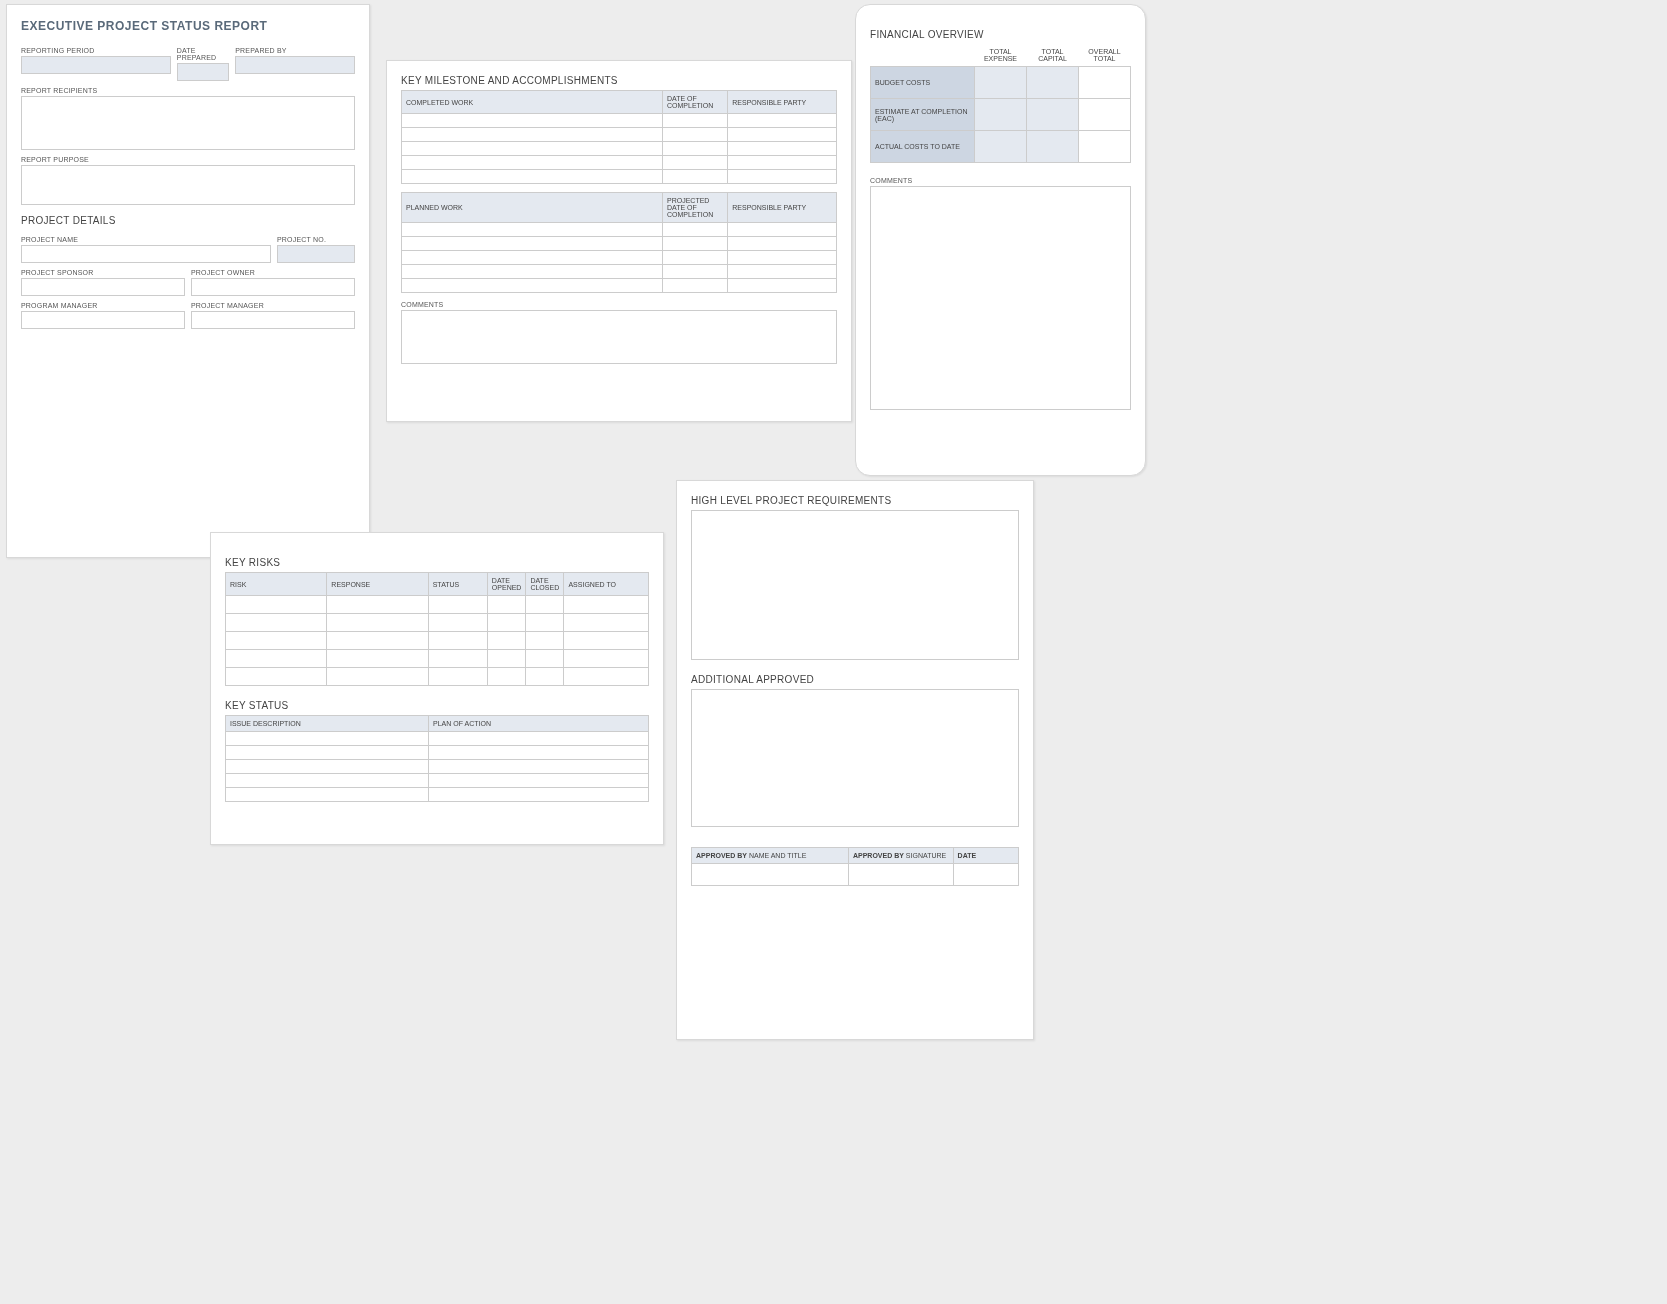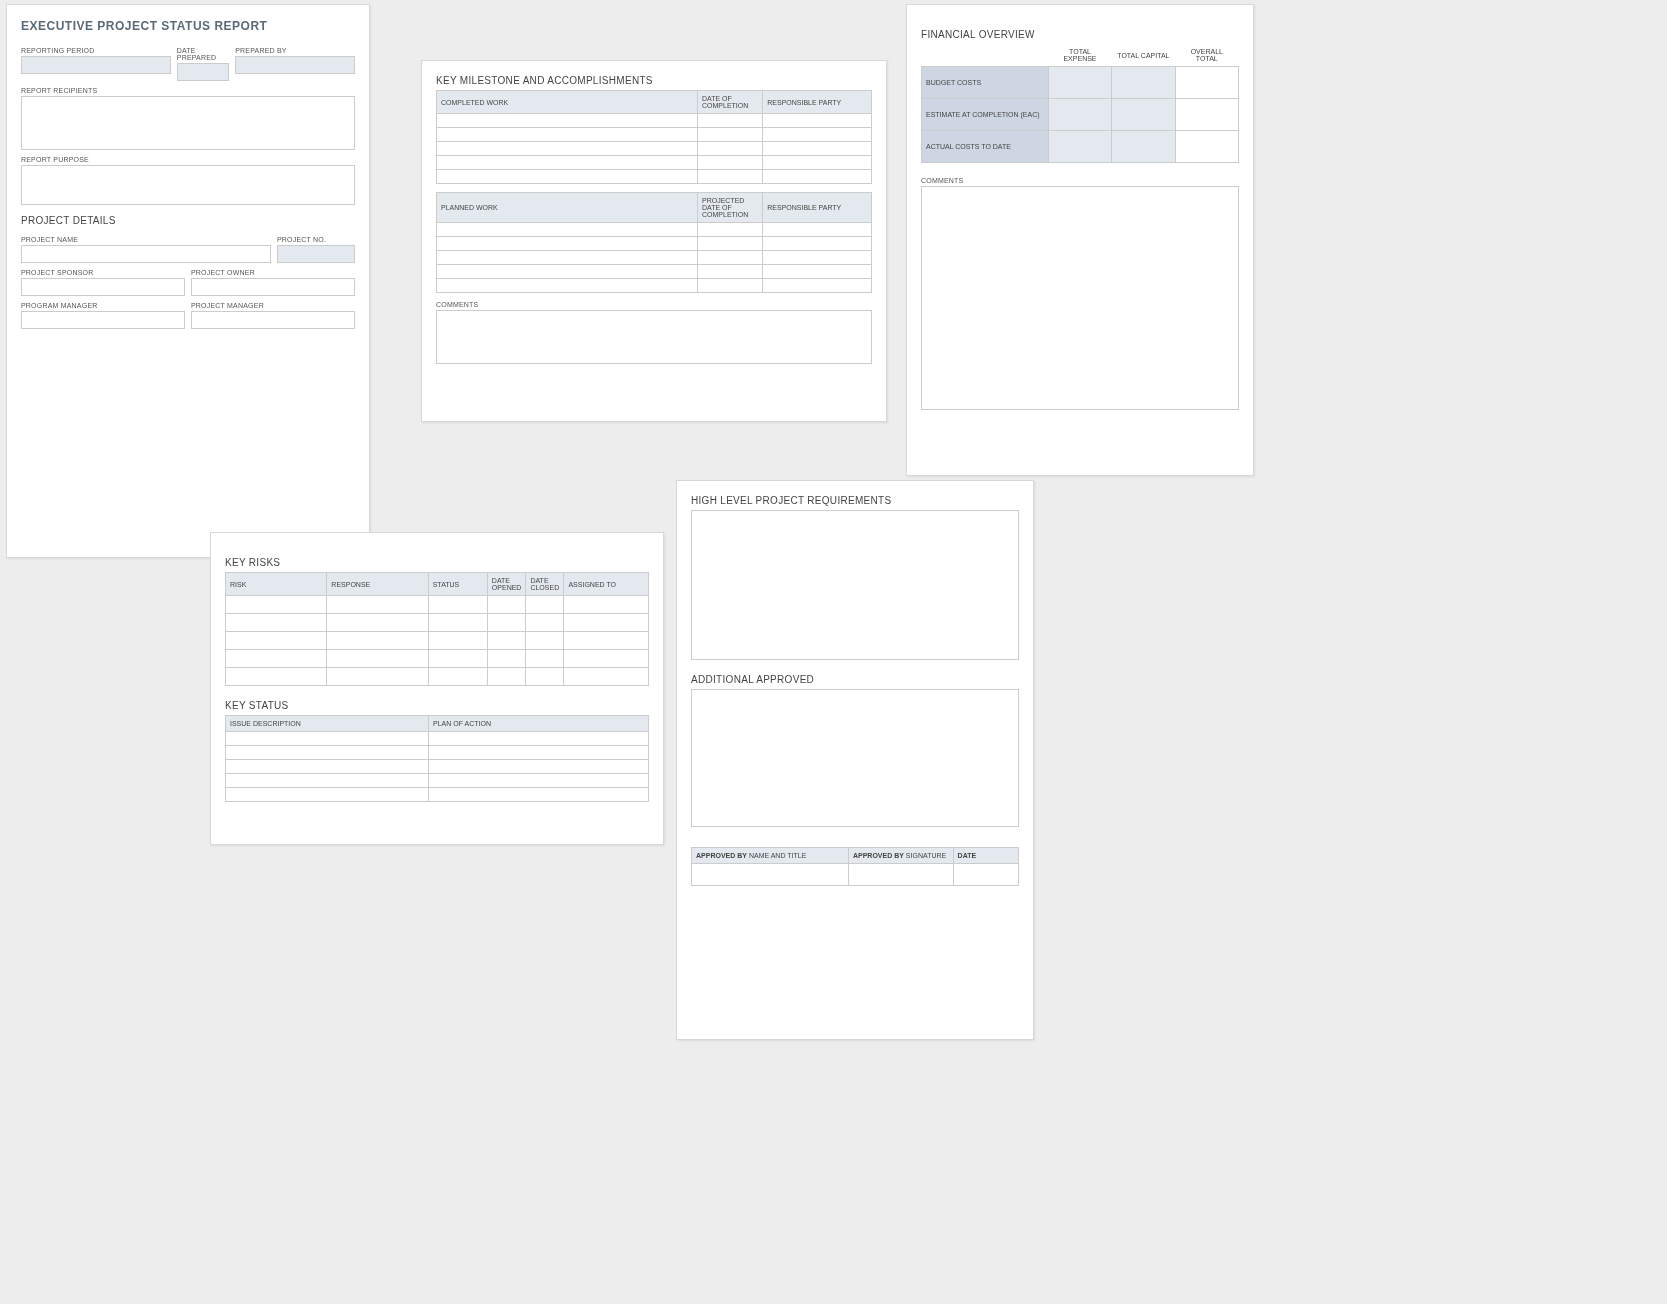--- a/index.html
+++ b/index.html
@@ -68,22 +68,22 @@
   }
   .txtarea {
     border: 1px solid #ccc;
     background: #fff;
     width: 100%;
   }
   .row { display:flex; gap:6px; }
   .col { display:flex; flex-direction:column; }
   
   #c1 { left:6px;   top:4px;   width:364px; height:554px; }
-  #c2 { left:386px; top:60px;  width:466px; height:362px;margin-left:35px; }
-  #c3 { left:906px; top:4px;   width:348px; height:472px; }
+  #c2 { left:386px; top:60px;  width:466px; height:362px; }
+  #c3 { left:855px; top:4px;   width:291px; height:472px;border-radius:15px; }
   #c4 { left:210px; top:532px; width:454px; height:313px; }
   #c5 { left:676px; top:480px; width:358px; height:560px; }
   .bold { font-weight:bold; }
 </style>
 </head>
 <body>
 
 <div class="card" id="c1">
   <div class="title">EXECUTIVE PROJECT STATUS REPORT</div>
 

